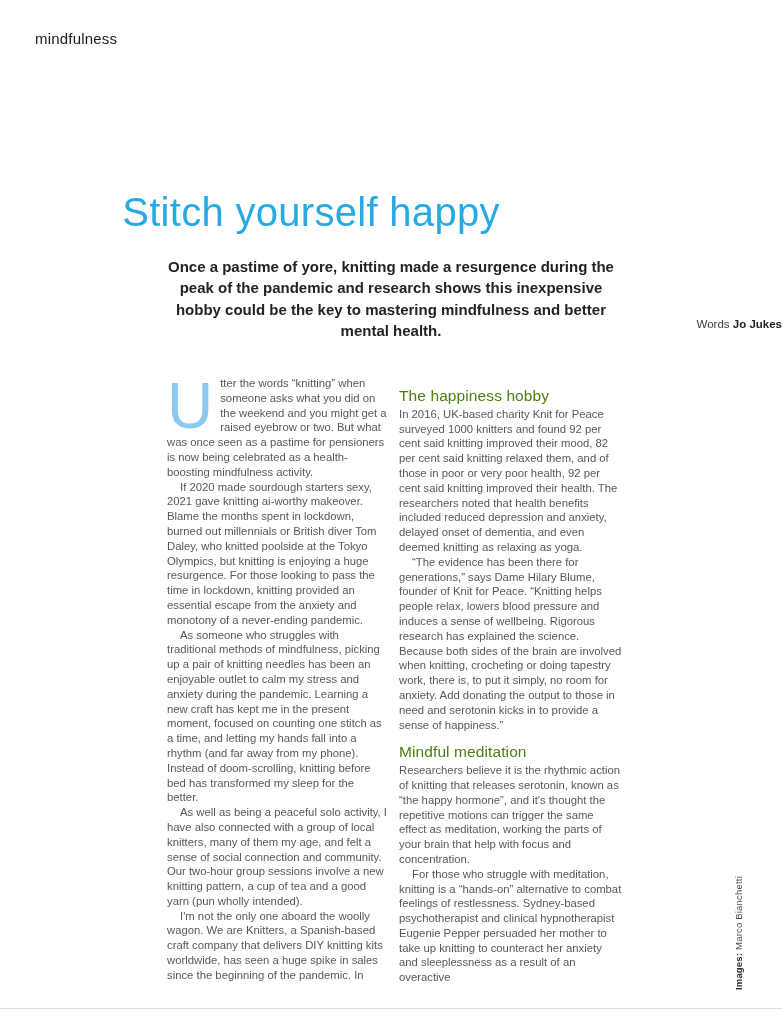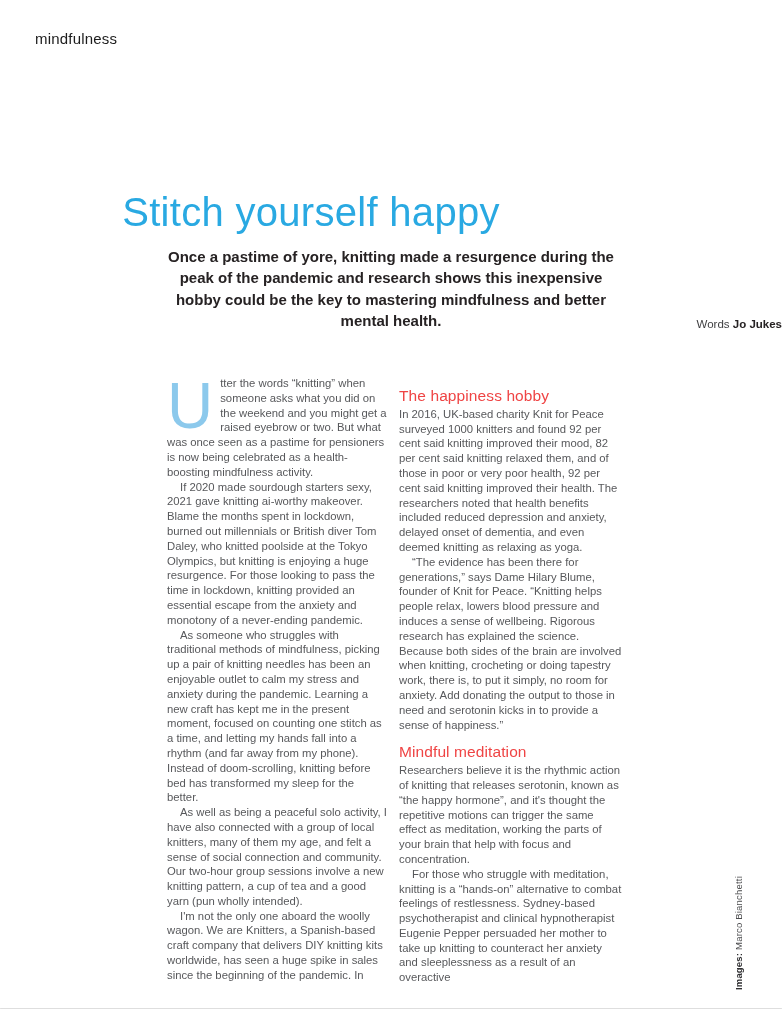--- a/index.html
+++ b/index.html
@@ -11,21 +11,21 @@
   .section-label {
     position:absolute; left:35px; top:30px;
     font-size:15px; color:#1c1c1c; letter-spacing:0.2px;
   }
   .title {
     position:absolute; left:0; top:190px; width:622px;
     text-align:center; font-size:40px; font-weight:400;
     color:#29a9e2; letter-spacing:0.3px;
   }
   .standfirst {
-    position:absolute; left:156px; top:246px; width:470px;
+    position:absolute; left:156px; top:256px; width:470px;
     text-align:center; font-size:15px; font-weight:600;
     color:#262223; line-height:1.42;
   }
   .byline {
     position:absolute; left:0; top:318px; width:782px;
     text-align:right; font-size:11.5px; color:#3f3f41;
   }
   .byline b { color:#262223; }
   .col {
     position:absolute; top:376px;
@@ -34,21 +34,21 @@
   }
   .col-left  { left:167px; width:221px; }
   .col-right { left:399px; width:223px; }
   .col p { margin:0; }
   .col p.indent { text-indent:13px; }
   .dropcap {
     float:left; font-size:64px; line-height:52px; height:58px;
     color:#8cc9ec; padding-right:7px; padding-top:4px; font-weight:400;
   }
   .subhead {
-    font-size:15.5px; color:#ef4444; font-weight:400;
+    font-size:15.5px; color:#4d7c0f; font-weight:400;
     margin-top:13px; margin-bottom:3px; letter-spacing:0.1px;
   }
   .image-credit {
     position:absolute; right:38px; bottom:34px;
     writing-mode:vertical-rl; transform:rotate(180deg);
     font-size:9.5px; color:#4a4b4d; letter-spacing:0.2px; white-space:nowrap;
   }
   .image-credit b { color:#2e2e30; }
   .footer {
     position:absolute; left:35px; top:1041px;

